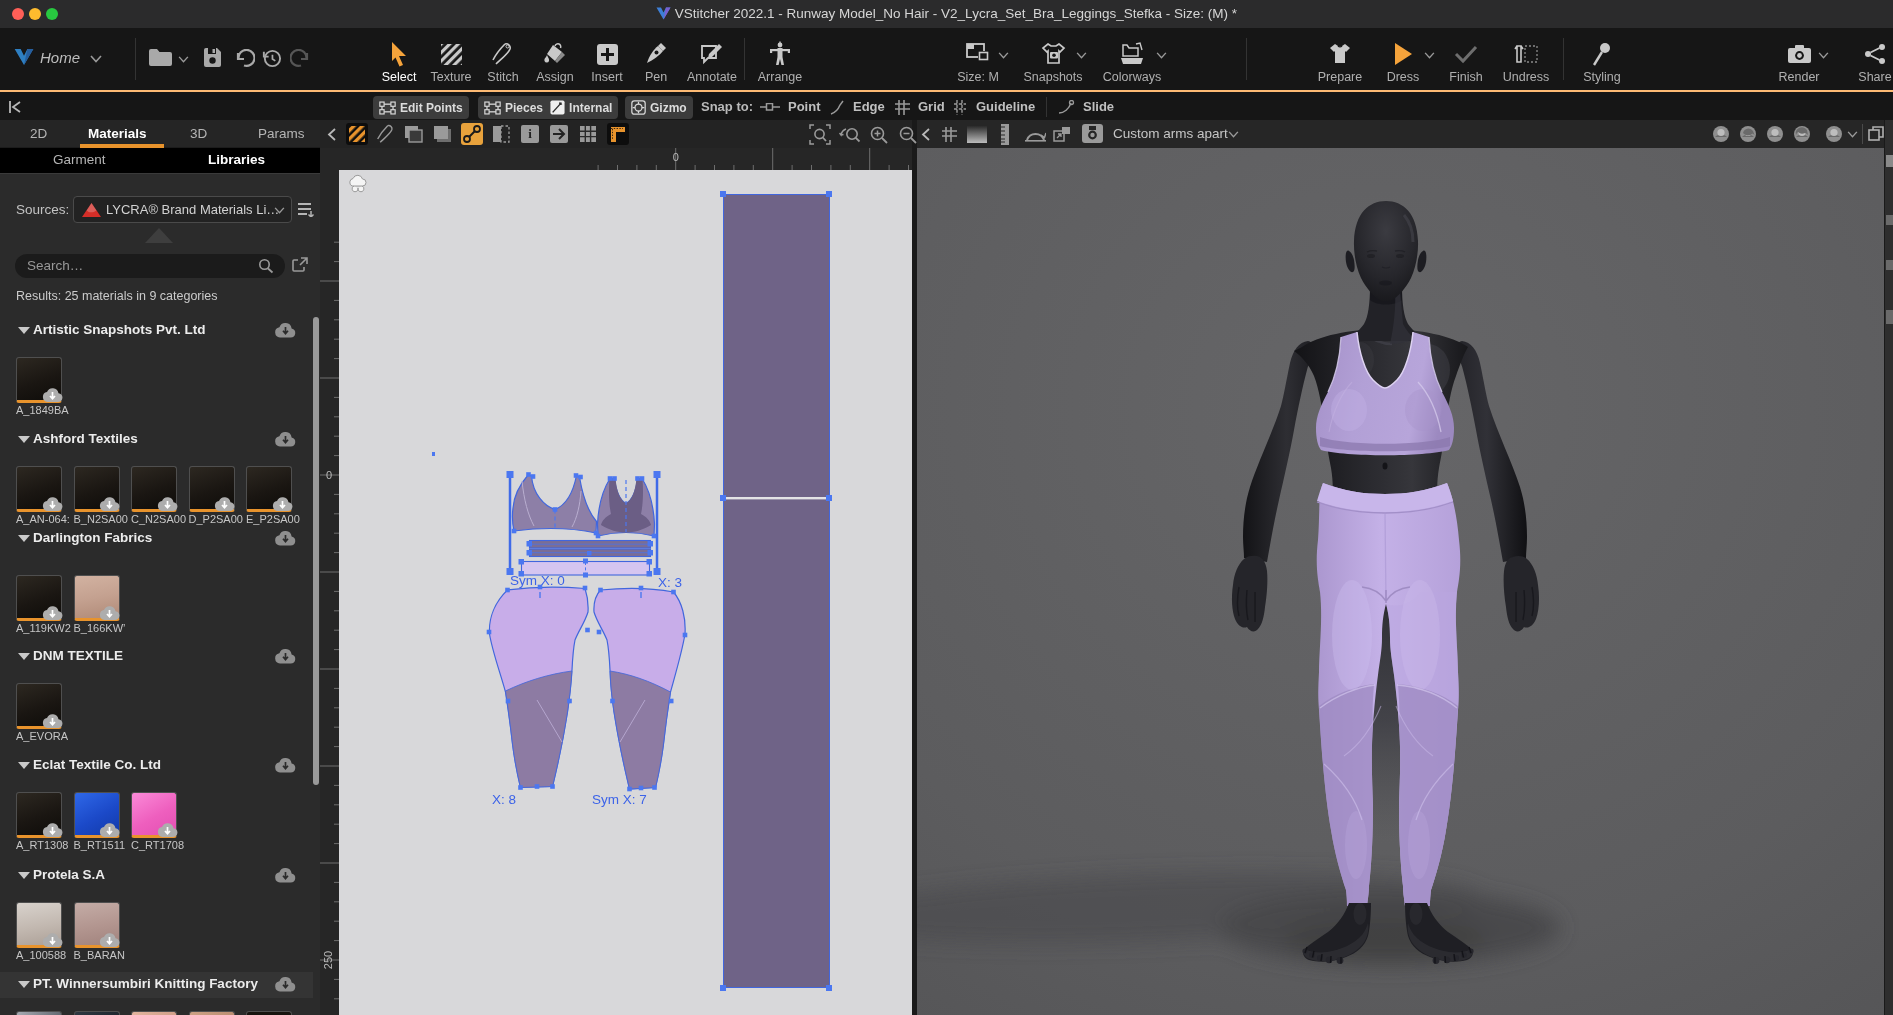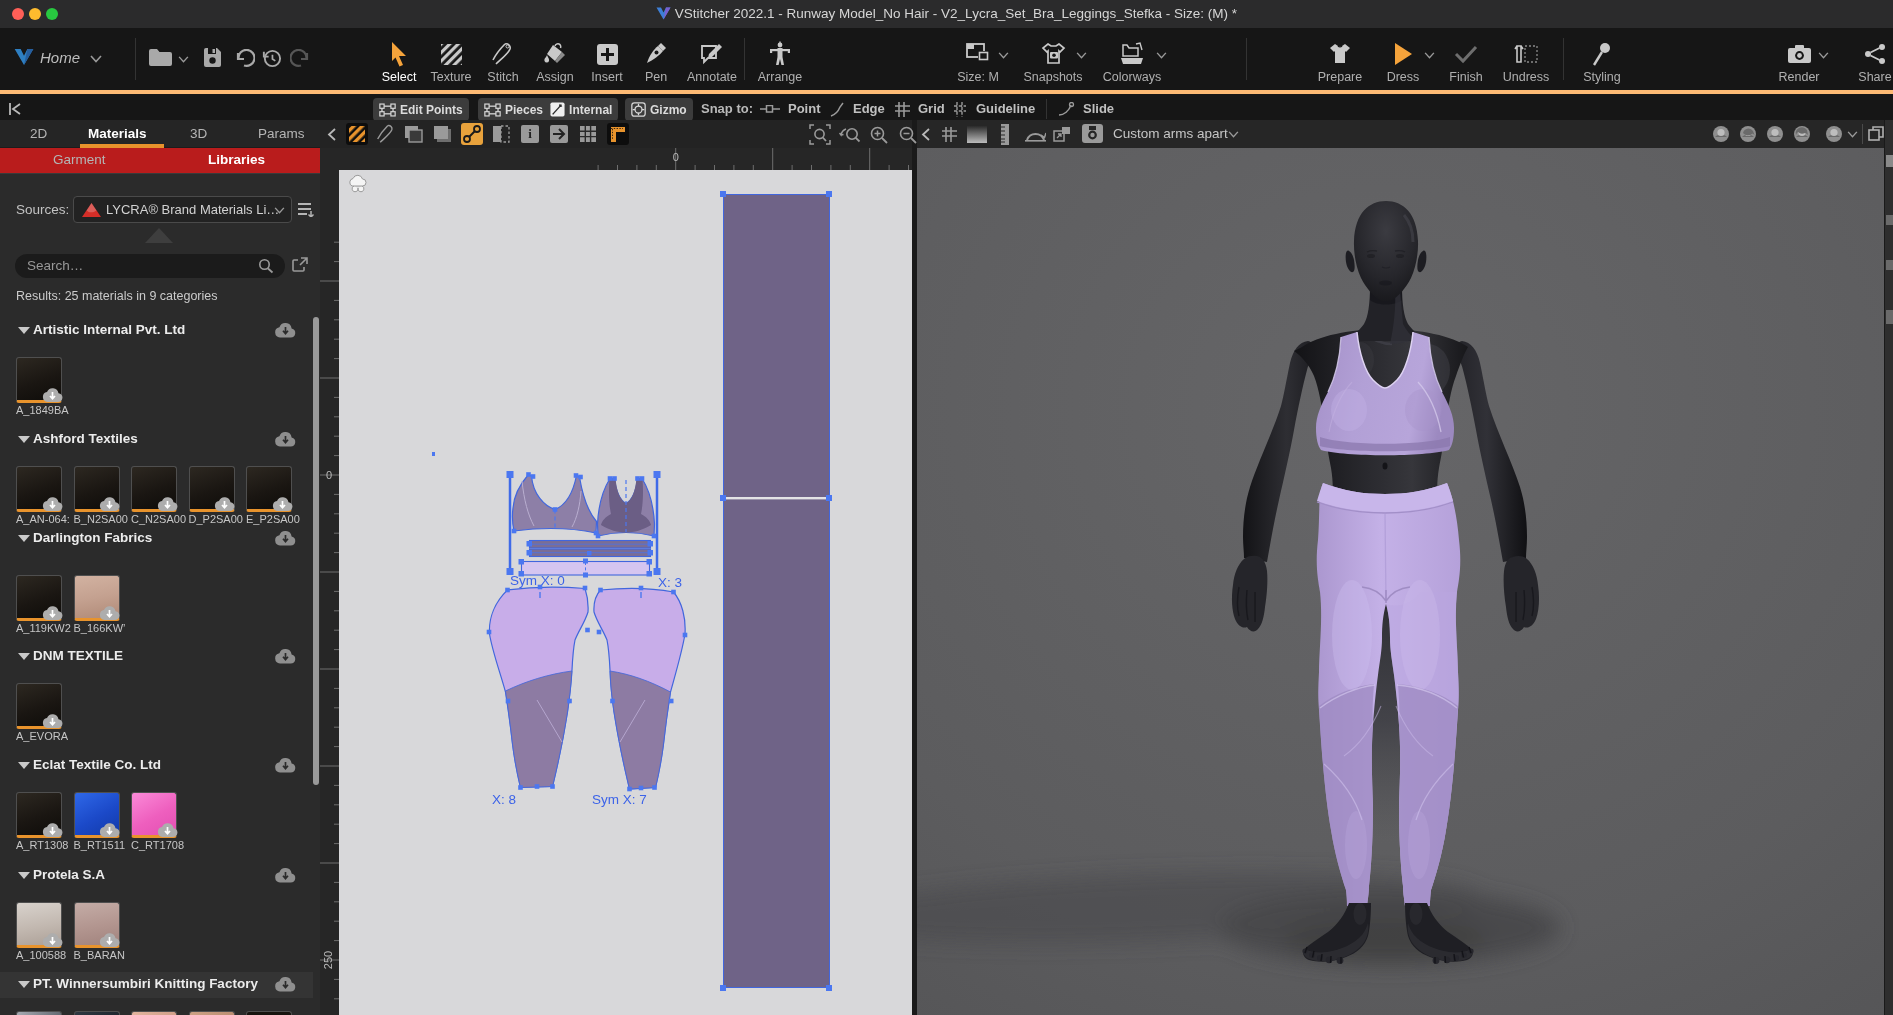--- a/index.html
+++ b/index.html
@@ -8,35 +8,35 @@
   #app { position:absolute; left:0; top:0; width:1893px; height:1015px; }
   .abs { position:absolute; }
 
   
   #titlebar { left:0; top:0; width:1893px; height:28px; background:#2b2b2c; }
   .tl { border-radius:50%; width:12px; height:12px; top:8px; }
   #title { width:100%; text-align:center; top:6px; color:#d6d6d6; font-size:13.5px; font-weight:normal; }
 
   
   #toolbar { left:0; top:28px; width:1893px; height:62px; background:#161616; }
-  #toolbar2 { left:0; top:90px; width:1893px; height:30px; background:#161616; border-top:4px solid #fdba74;text-decoration:underline; }
+  #toolbar2 { left:0; top:90px; width:1893px; height:30px; background:#161616; border-top:2px solid #fdba74;text-decoration:underline; }
   .tool { position:absolute; text-align:center; color:#b0b0b0; font-size:12.5px; }
   .tool .ticon { height:28px; display:flex; align-items:center; justify-content:center; }
   .tool .tlabel { margin-top:2px; }
   .vsep { position:absolute; width:1px; background:#333; }
   .btn2 { position:absolute; top:4px; height:23px; background:#3c3c3c; border-radius:4px;
      color:#dcdcdc; font-size:12px; font-weight:bold; display:flex; align-items:center; padding:0 6px; gap:4px; white-space:nowrap;}
   .btn2 svg { flex-shrink:0; }
   .lbl2 { position:absolute; top:7px; color:#c0c0c0; font-size:13px; font-weight:bold; }
 
   
   #sidebar { left:0; top:120px; width:320px; height:895px; background:#2b2b2b; overflow:hidden; }
   #sbtabs { left:0; top:0; width:320px; height:28px; background:#252525; border-bottom:1px solid #1c1c1c;padding-left:8px;}
   .sbtab { position:absolute; top:6px; font-size:13.5px; color:#b5b5b5; }
-  #sbtabs2 { left:0; top:28px; width:320px; height:26px; background:#b91c1c; border-bottom:1px solid #3a3a3a;}
+  #sbtabs2 { left:0; top:28px; width:320px; height:26px; background:#000000; border-bottom:1px solid #3a3a3a;}
   .cathead { position:absolute; left:0; width:313px; height:26px; color:#ececec; font-weight:bold; font-size:13.5px; }
   .cathead .caret { position:absolute; left:18px; top:9px; width:0; height:0; border-left:6px solid transparent; border-right:6px solid transparent; border-top:7px solid #c9c9c9; }
   .cathead .ctext { position:absolute; left:33px; top:4px; }
   .cloud { position:absolute; right:16px; top:4px; }
   .thumb { position:absolute; width:46px; height:46px; border-radius:3px; border:1px solid #4f4f4f; border-bottom:3px solid #e8932c; overflow:hidden;}
   .tlab { position:absolute; width:56px; font-size:11px; color:#c6c6c6; white-space:nowrap; overflow:hidden;}
   .cbadge { position:absolute; }
 
   
   #p2d { left:320px; top:120px; width:592px; height:895px; background:#232323; }
@@ -400,21 +400,21 @@
           <path d="M10,10.5 L14.5,14.5" stroke="#9a9a9a" stroke-width="1.8"></path>
         </svg>
     </div>
     <svg class="abs" style="left:292px; top:137px;" width="16" height="16" viewBox="0 0 16 16">
         <path d="M6,3 H2 a1,1 0 0 0 -1,1 v9 a1,1 0 0 0 1,1 h9 a1,1 0 0 0 1,-1 V10" fill="none" stroke="#9a9a9a" stroke-width="1.6"></path>
         <path d="M9,1 H15 V7 M15,1 L8,8" stroke="#9a9a9a" stroke-width="1.6" fill="none"></path>
       </svg>
     <div class="abs" style="left:16px; top:169px; color:#cbcbcb; font-size:12.5px;">Results: 25 materials in 9 categories</div>
     <div class="cathead abs" style="top:198px;">
         <div class="caret"></div>
-        <div class="ctext">Artistic Internal Pvt. Ltd</div>
+        <div class="ctext">Artistic Snapshots Pvt. Ltd</div>
         <svg class="cloud" width="23" height="17" viewBox="0 0 23 17">
           <path d="M6,15.5 a5.2,5.2 0 0 1 -0.6,-10.3 a6.3,6.3 0 0 1 12.2,1.2 a4.6,4.6 0 0 1 -1,9.1 Z" fill="#8f8f8f"></path>
           <path d="M11.5,5 V11 M9,8.8 L11.5,11.6 L14,8.8" stroke="#2b2b2b" stroke-width="1.7" fill="none"></path>
         </svg>
       </div>
     <div class="thumb abs" style="left:16.0px; top:237px; background:linear-gradient(160deg,#2d2821 0%,#1a1612 55%,#0e0c09 100%);"></div>
 <svg class="cbadge" style="left:42px; top:268px;" width="21" height="15" viewBox="0 0 21 15">
         <path d="M5.5,14 a5,5 0 0 1 -0.5,-9.9 a6,6 0 0 1 11.5,1.1 a4.4,4.4 0 0 1 -1,8.8 Z" fill="#adadad"></path>
         <path d="M10.5,4 V10 M8,8 L10.5,10.8 L13,8" stroke="#ffffff" stroke-width="1.7" fill="none"></path>
       </svg>

